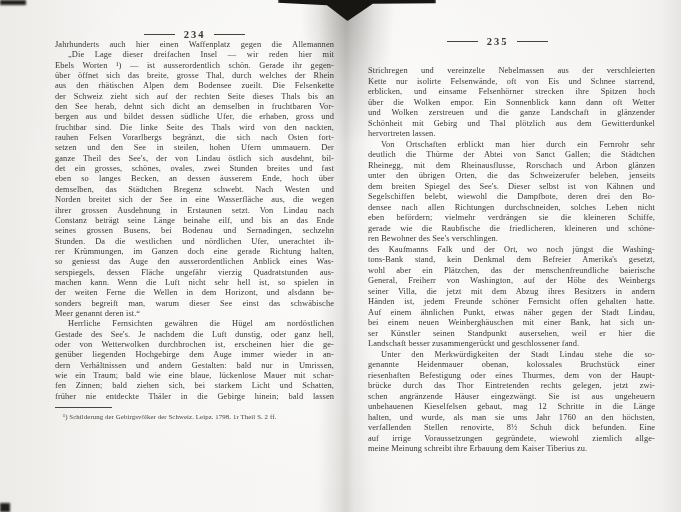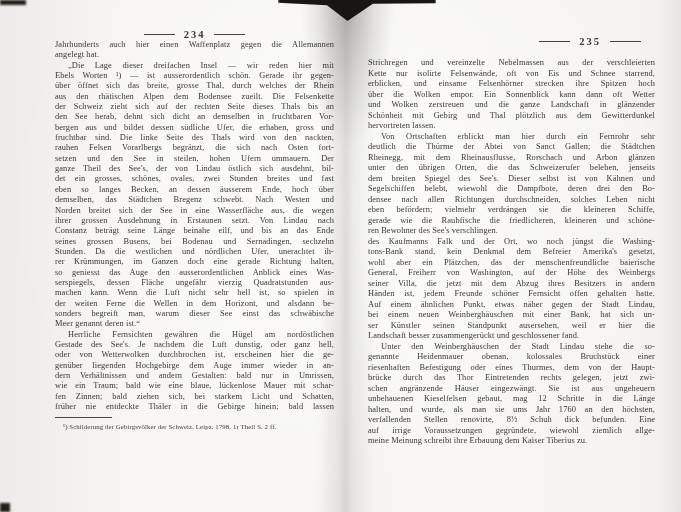--- a/index.html
+++ b/index.html
@@ -46,21 +46,21 @@
     background: linear-gradient(to right, rgba(120,115,108,0) 0%, rgba(120,115,108,0.08) 100%);
   }
   
   .page { position: absolute; color: #3a3732; }
   .page-left  { left: 55px;  top: 28px; width: 279px; }
   .page-right { left: 368px; top: 35px; width: 287px; }
   .page-header {
     display: flex; align-items: center; justify-content: center;
     gap: 9px; height: 12px; 
   }
-  .page-right .page-header { margin-bottom: 11px; transform: translateX(-14px); justify-content: flex-end; }
+  .page-right .page-header { margin-bottom: 19px; transform: translateX(-14px); }
   .header-rule { width: 31px; height: 1px; background: #46423c; }
   .page-number {
     font-size: 10.5px; letter-spacing: 2px; font-weight: bold; color: #3c3933;
   }
   .page-body { width: 100%; }
   .line {
     font-size: 8.4px; line-height: 10.35px; height: 10.35px;
     white-space: nowrap;
     text-align: justify; text-align-last: justify;
     letter-spacing: 0.1px;
@@ -83,21 +83,20 @@
 
   <div class="page page-left">
     <div class="page-header">
       <span class="header-rule"></span>
       <span class="page-number">234</span>
       <span class="header-rule"></span>
     </div>
     <div class="page-body">
         <div class="para">
           <div class="line">Jahrhunderts auch hier einen Waffenplatz gegen die Allemannen</div>
-          <div class="line endline">angelegt hat.</div>
         </div>
         <div class="para">
           <div class="line indent">„Die Lage dieser dreifachen Insel — wir reden hier mit</div>
           <div class="line">Ebels Worten ¹) — ist ausserordentlich schön.  Gerade ihr gegen-</div>
           <div class="line">über öffnet sich das breite, grosse Thal, durch welches der Rhein</div>
           <div class="line">aus den rhätischen Alpen dem Bodensee zueilt.  Die Felsenkette</div>
           <div class="line">der Schweiz zieht sich auf der rechten Seite dieses Thals bis an</div>
           <div class="line">den See herab, dehnt sich dicht an demselben in fruchtbaren Vor-</div>
           <div class="line">bergen aus und bildet dessen südliche Ufer, die erhaben, gross und</div>
           <div class="line">fruchtbar sind.  Die linke Seite des Thals wird von den nackten,</div>
@@ -171,21 +170,21 @@
           <div class="line">wohl aber ein Plätzchen, das der menschenfreundliche baierische</div>
           <div class="line">General, Freiherr von Washington, auf der Höhe des Weinbergs</div>
           <div class="line">seiner Villa, die jetzt mit dem Abzug ihres Besitzers in andern</div>
           <div class="line">Händen ist, jedem Freunde schöner Fernsicht offen gehalten hatte.</div>
           <div class="line">Auf einem ähnlichen Punkt, etwas näher gegen der Stadt Lindau,</div>
           <div class="line">bei einem neuen Weinberghäuschen mit einer Bank, hat sich un-</div>
           <div class="line">ser Künstler seinen Standpunkt ausersehen, weil er hier die</div>
           <div class="line endline">Landschaft besser zusammengerückt und geschlossener fand.</div>
         </div>
         <div class="para">
-          <div class="line indent">Unter den Weinberghäuschen der Stadt Lindau stehe die so-</div>
+          <div class="line indent">Unter den Merkwürdigkeiten der Stadt Lindau stehe die so-</div>
           <div class="line">genannte Heidenmauer obenan, kolossales Bruchstück einer</div>
           <div class="line">riesenhaften Befestigung oder eines Thurmes, dem von der Haupt-</div>
           <div class="line">brücke durch das Thor Eintretenden rechts gelegen, jetzt zwi-</div>
           <div class="line">schen angränzende Häuser eingezwängt.  Sie ist aus ungeheuern</div>
           <div class="line">unbehauenen Kieselfelsen gebaut, mag 12 Schritte in die Länge</div>
           <div class="line">halten, und wurde, als man sie ums Jahr 1760 an den höchsten,</div>
           <div class="line">verfallenden Stellen renovirte, 8½ Schuh dick befunden.  Eine</div>
           <div class="line">auf irrige Voraussetzungen gegründete, wiewohl ziemlich allge-</div>
           <div class="line endline">meine Meinung schreibt ihre Erbauung dem Kaiser Tiberius zu.</div>
         </div>

